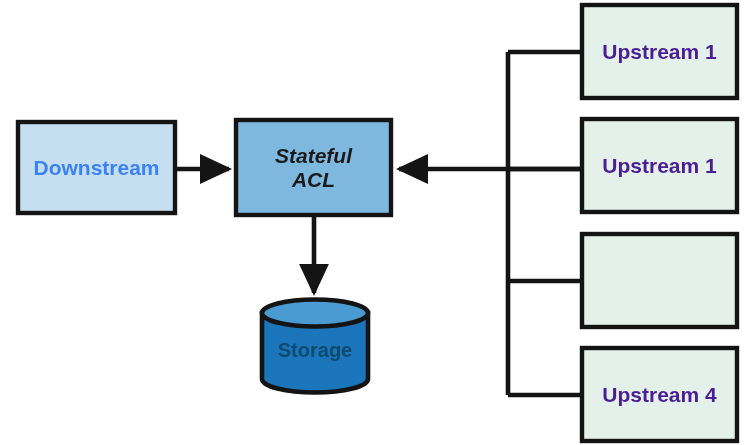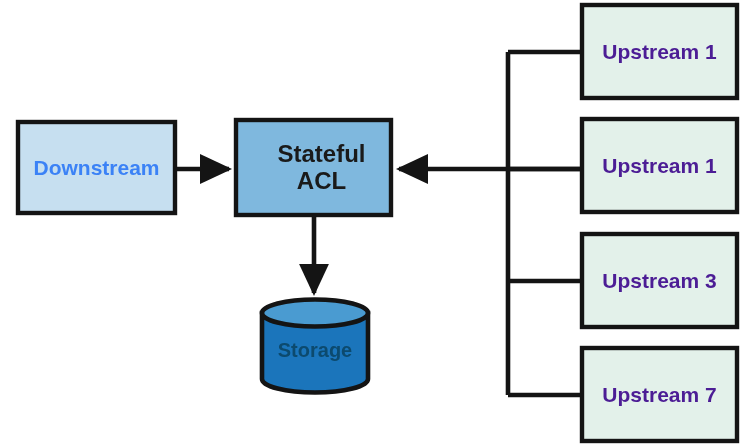--- a/index.html
+++ b/index.html
@@ -34,22 +34,22 @@
     font-weight: bold;
     pointer-events: none;
     white-space: pre-line;
     line-height: 1.12;
   }
   .lbl-downstream {
     left: 18px; top: 122px; width: 157px; height: 91px;
     font-size: 21px; color: #3b82f6;
   }
   .lbl-acl {
-    left: 244px; top: 120px; width: 155px; height: 95px;
-    font-size: 24px; color: #1a1a1a;
+    left: 236px; top: 120px; width: 155px; height: 95px;
+    font-size: 21px; color: #1a1a1a; font-style: italic;
   }
   .lbl-storage {
     left: 262px; top: 308px; width: 106px; height: 84px;
     font-size: 20px; color: #0c4a6e;
   }
   .lbl-up {
     left: 582px; width: 155px; height: 93px;
     font-size: 21px; color: #4c1d95;
   }
   .lbl-up1 { top: 5px; }
@@ -131,17 +131,16 @@
 
   <div class="node-label lbl-acl">Stateful
 ACL</div>
 
   <div class="node-label lbl-storage">Storage</div>
 
   <div class="node-label lbl-up lbl-up1">Upstream 1</div>
 
   <div class="node-label lbl-up lbl-up2">Upstream 1</div>
 
-  <div class="node-label lbl-up lbl-up3">Upstream 3</div>
 
-  <div class="node-label lbl-up lbl-up4">Upstream 7</div>
+  <div class="node-label lbl-up lbl-up4">Upstream 4</div>
 
 </div>
 
 </body></html>

